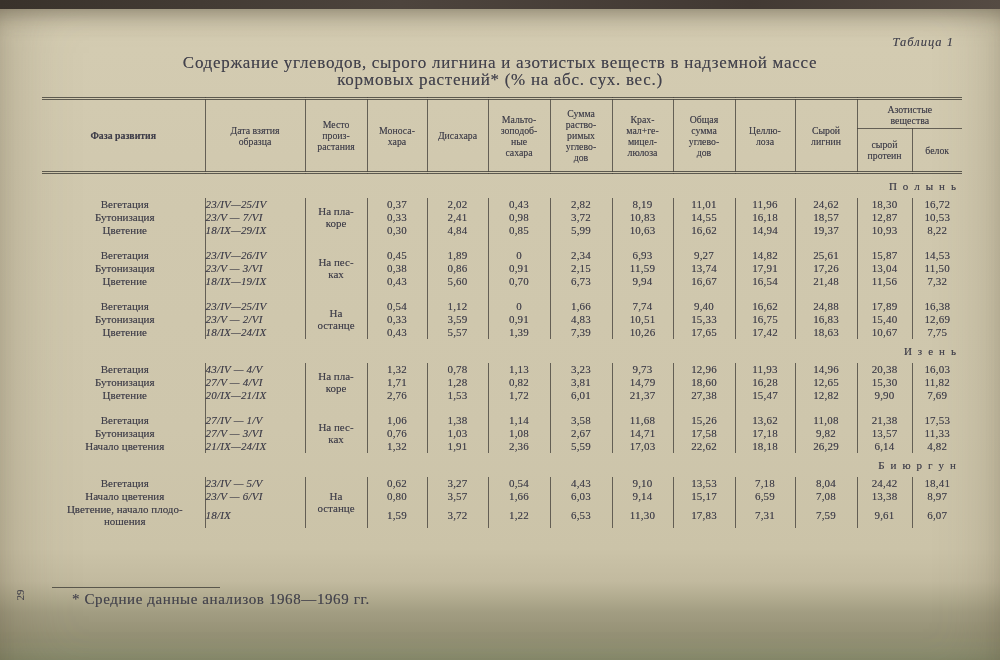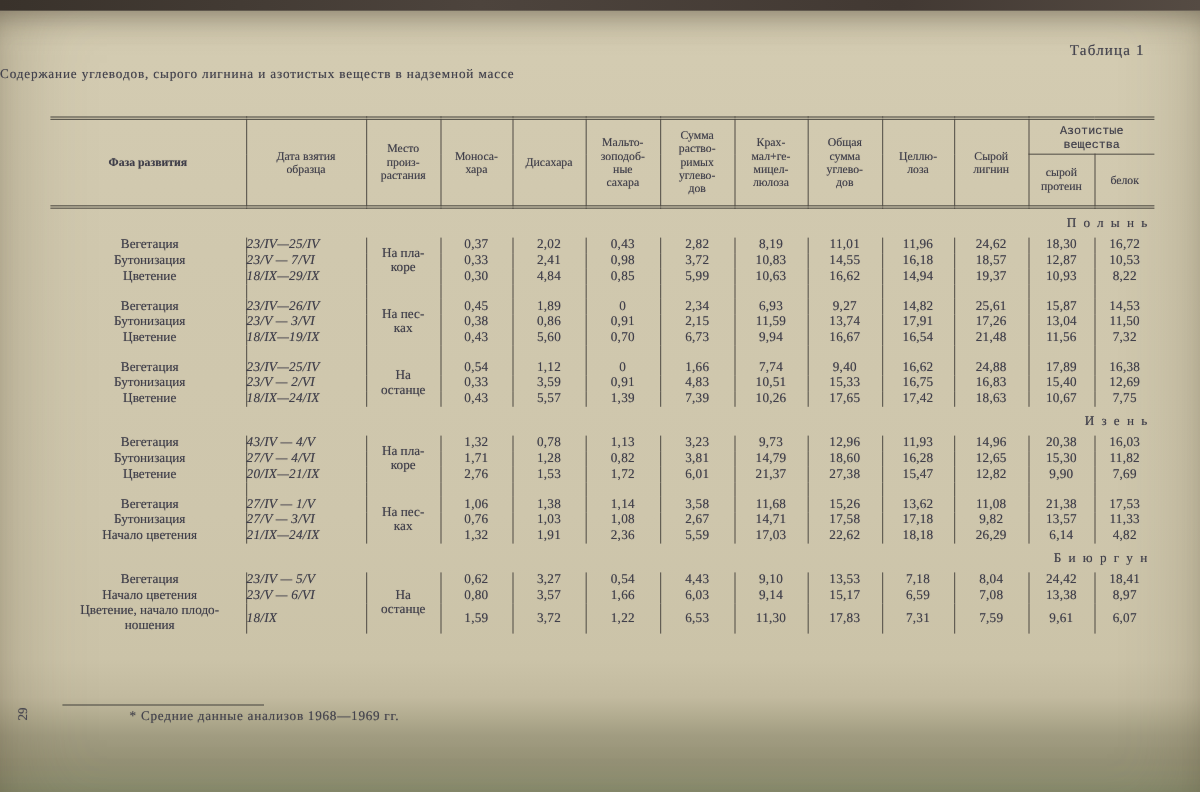--- a/index.html
+++ b/index.html
@@ -20,25 +20,25 @@
       #c2ba9f 572px,#b0aa8e 590px,#a19c81 604px,#979377 624px,#8e8f72 642px,#878b6d 651px);
     box-shadow:
       inset 0 18px 25px -15px rgba(70,60,45,0.55),
       inset 45px 0 70px -40px rgba(100,88,62,0.35),
       inset -40px 0 60px -35px rgba(100,88,62,0.30);
     color:#403f4a;
     text-shadow:0 0 0.6px rgba(64,63,74,0.55);
   }
   .caption{
     position:absolute;right:46px;top:26px;
-    font-size:12.5px;letter-spacing:1px;color:#46454f;
+    font-style:italic;font-size:12.5px;letter-spacing:1px;color:#46454f;
   }
   .title{
-    position:absolute;left:0;right:0;top:45px;text-align:left;
-    font-size:11px;letter-spacing:0.7px;line-height:17px;color:#43424c;
+    position:absolute;left:0;right:0;top:45px;text-align:center;
+    font-size:17px;letter-spacing:0.7px;line-height:17px;color:#43424c;
   }
   .page-num{
     position:absolute;left:14px;top:580px;
     transform:rotate(-90deg);transform-origin:center;
     font-size:11px;color:#4a4950;
   }
   .data-table{
     position:absolute;left:42px;top:88px;width:920px;
     border-collapse:collapse;table-layout:fixed;
     border-top:3px double rgba(72,69,62,0.85);
@@ -46,21 +46,21 @@
   }
   .data-table thead{border-bottom:3px double rgba(72,69,62,0.85);}
   .data-table th{
     font-weight:normal;font-size:9.8px;line-height:11px;
     text-align:center;vertical-align:middle;white-space:pre-line;
     padding:2px 1px;border-left:1px solid rgba(72,69,62,0.8);
   }
   .data-table th.first{border-left:none;font-weight:bold;}
   .data-table thead tr:first-child{height:26px;}
   .data-table thead tr:last-child{height:44px;}
-  .data-table th.nitro{border-bottom:1px solid rgba(72,69,62,0.8);padding-top:4px;font-family:Liberation Mono, monospace;}
+  .data-table th.nitro{border-bottom:1px solid rgba(72,69,62,0.8);padding-top:4px;}
   .data-table tbody td{
     border-left:1px solid rgba(72,69,62,0.8);
     font-size:11px;line-height:12.5px;vertical-align:middle;padding:0;
   }
   .data-table tbody td:first-child{border-left:none;}
   .data-table tbody tr{height:13px;}
   .section-row{height:24px !important;}
   .section-cell{
     border-left:none !important;text-align:right;
     letter-spacing:6px;font-size:11.5px;padding:6px 0 5px 0 !important;
@@ -69,35 +69,36 @@
   .phase-cell{text-align:center;padding-left:3px !important;white-space:pre-line;}
   .date-cell{text-align:left;white-space:nowrap;font-size:10.8px;letter-spacing:0.2px;font-style:italic;}
   .location-cell{text-align:center;white-space:pre-line;font-size:10.8px;line-height:12px;}
   .value-cell{text-align:center;letter-spacing:0.2px;}
   .footnote-rule{
     position:absolute;left:52px;top:578px;width:168px;height:1px;
     background:rgba(72,69,62,0.85);
   }
   .footnote{
     position:absolute;left:72px;top:582px;
-    font-size:11px;letter-spacing:0.6px;color:#45444d;margin-left:36px;
+    font-size:15px;letter-spacing:0.6px;color:#45444d;
   }
 </style>
 </head>
 <body>
 
 <div class="photo">
   <div class="top-band"></div>
   <div class="paper">
 
     <div class="page-num">29</div>
     <div class="caption">Таблица 1</div>
 
     <div class="title">
       <div>Содержание углеводов, сырого лигнина и азотистых веществ в надземной массе</div>
+      <div>кормовых растений* (% на абс. сух. вес.)</div>
     </div>
 
     <table class="data-table">
       <colgroup>
         <col style="width:163px">
           <col style="width:100px">
           <col style="width:62px">
         <col style="width:60px">
           <col style="width:61px">
           <col style="width:62px">

